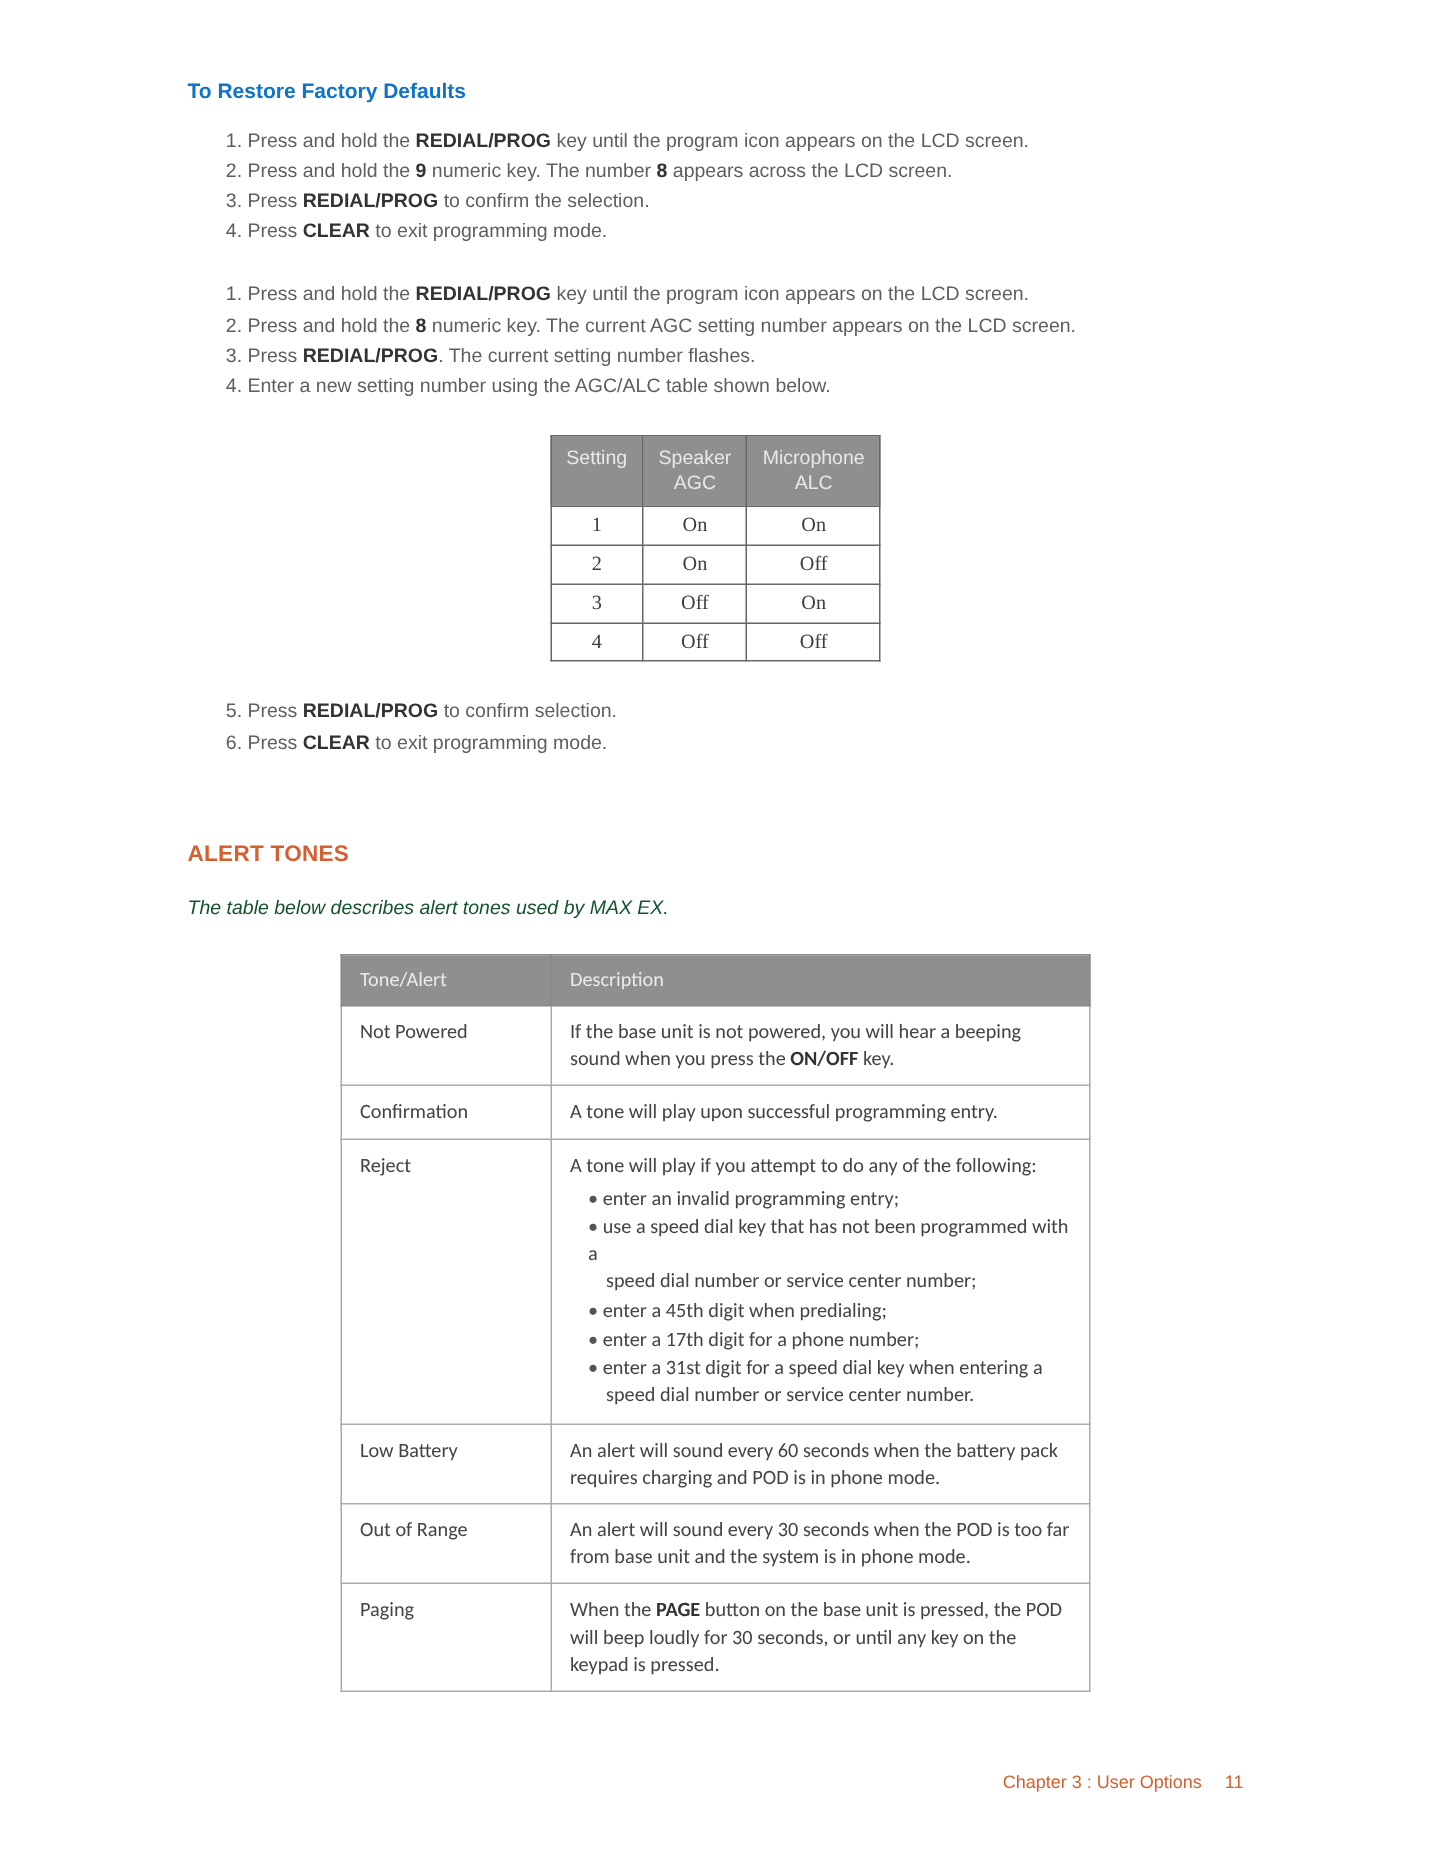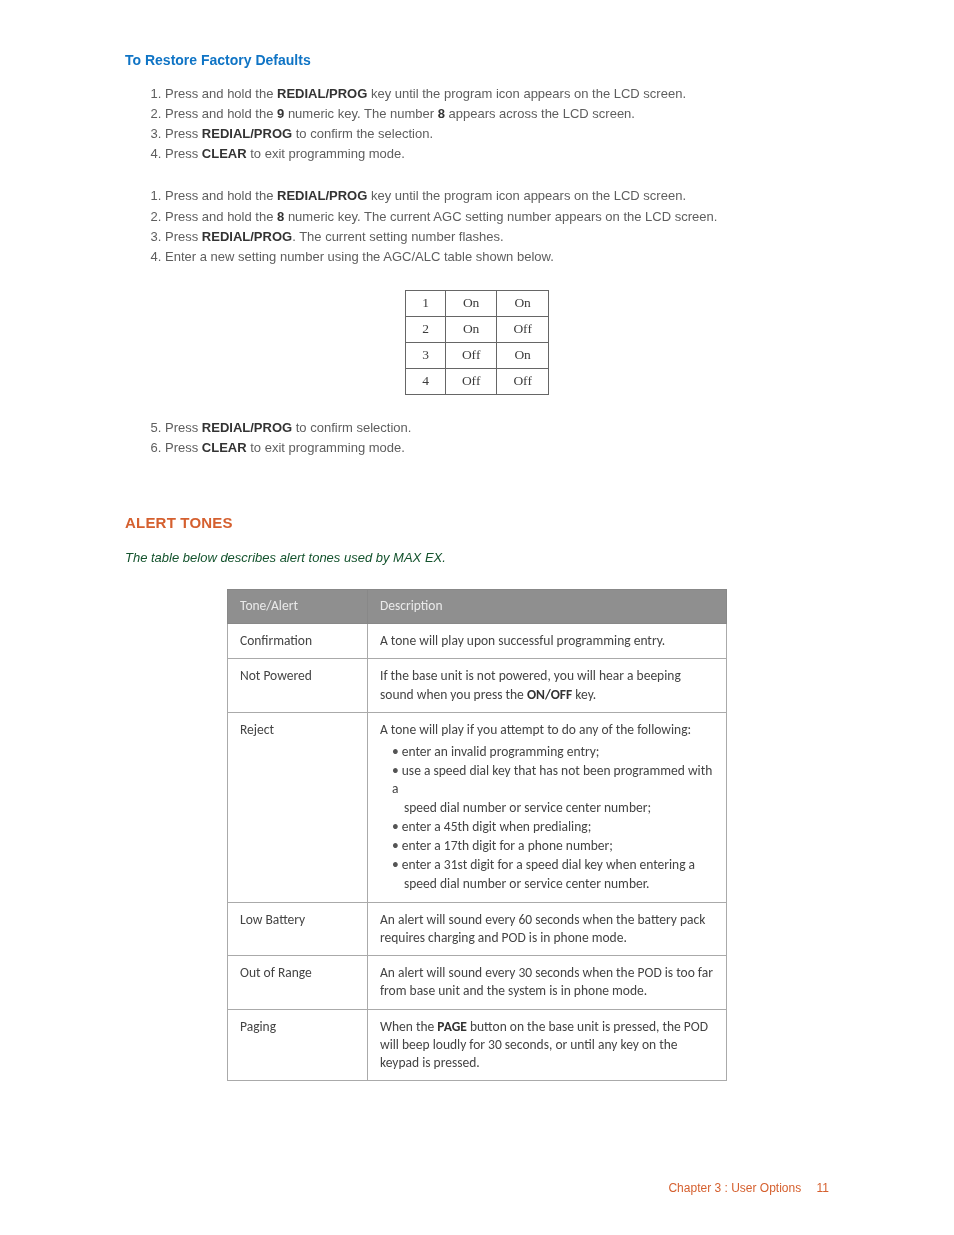--- a/index.html
+++ b/index.html
@@ -148,20 +148,25 @@
     <li>
       <span>Press </span><b>REDIAL/PROG</b><span>. The current setting number flashes.</span>
     </li>
     <li>
       <span>Enter a new setting number using the AGC/ALC table shown below.</span>
     </li>
   </ol>
 
   <table class="agc">
     <tbody>
+        <tr>
+      <th>Setting</th>
+      <th><span>Speaker</span><br><span>AGC</span></th>
+      <th><span>Microphone</span><br><span>ALC</span></th>
+    </tr>
     <tr>
           <td>1</td>
           <td>On</td>
           <td>On</td>
         </tr>
     <tr>
           <td>2</td>
           <td>On</td>
           <td>Off</td>
         </tr>
@@ -190,28 +195,28 @@
   <h2 class="orange">ALERT TONES</h2>
   <p class="intro">The table below describes alert tones used by MAX EX.</p>
 
   <table class="alerts">
     <tbody>
         <tr>
       <th>Tone/Alert</th>
       <th>Description</th>
     </tr>
     <tr>
-      <td class="label">Confirmation</td>
-      <td>A tone will play upon successful programming entry.</td>
-    </tr>
-    <tr>
       <td class="label">Not Powered</td>
       <td>
         <span>If the base unit is not powered, you will hear a beeping sound when you press the </span><b>ON/OFF</b><span> key.</span>
       </td>
+    </tr>
+    <tr>
+      <td class="label">Confirmation</td>
+      <td>A tone will play upon successful programming entry.</td>
     </tr>
     <tr class="reject">
       <td class="label">Reject</td>
       <td>
         <span>A tone will play if you attempt to do any of the following:</span>
         <ul>
           <li>enter an invalid programming entry;</li>
           <li><span>use a speed dial key that has not been programmed with a</span><span class="sub">speed dial number or service center number;</span></li>
           <li>enter a 45th digit when predialing;</li>
           <li>enter a 17th digit for a phone number;</li>

